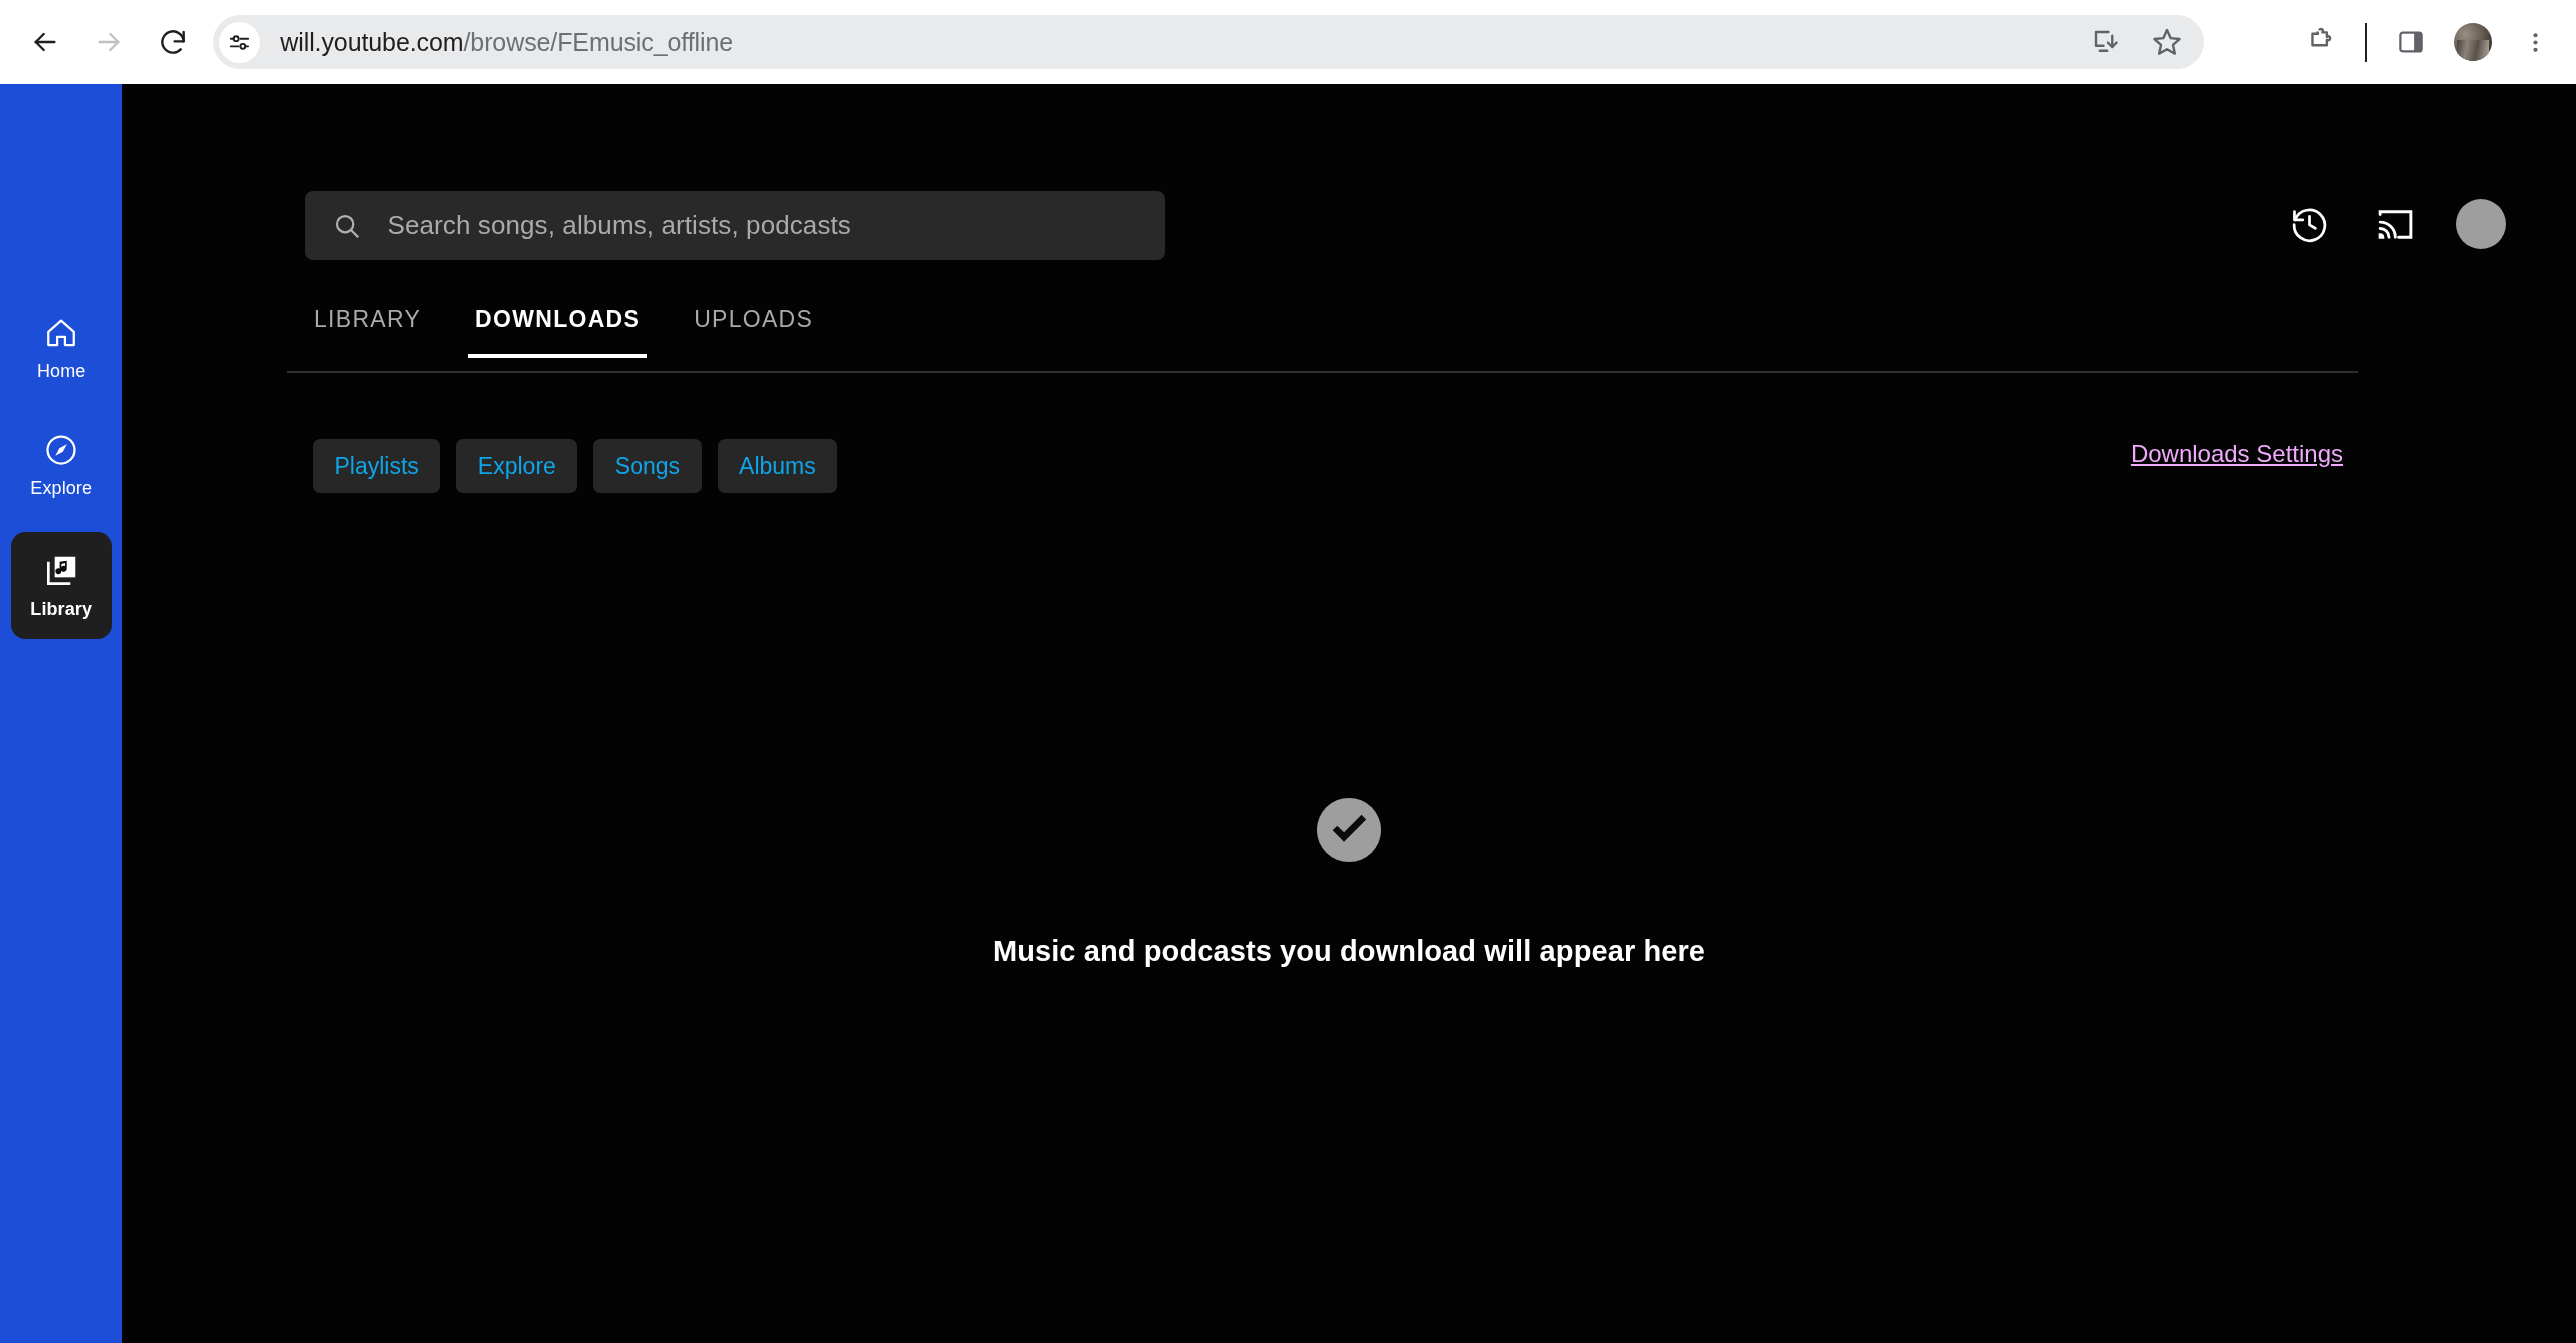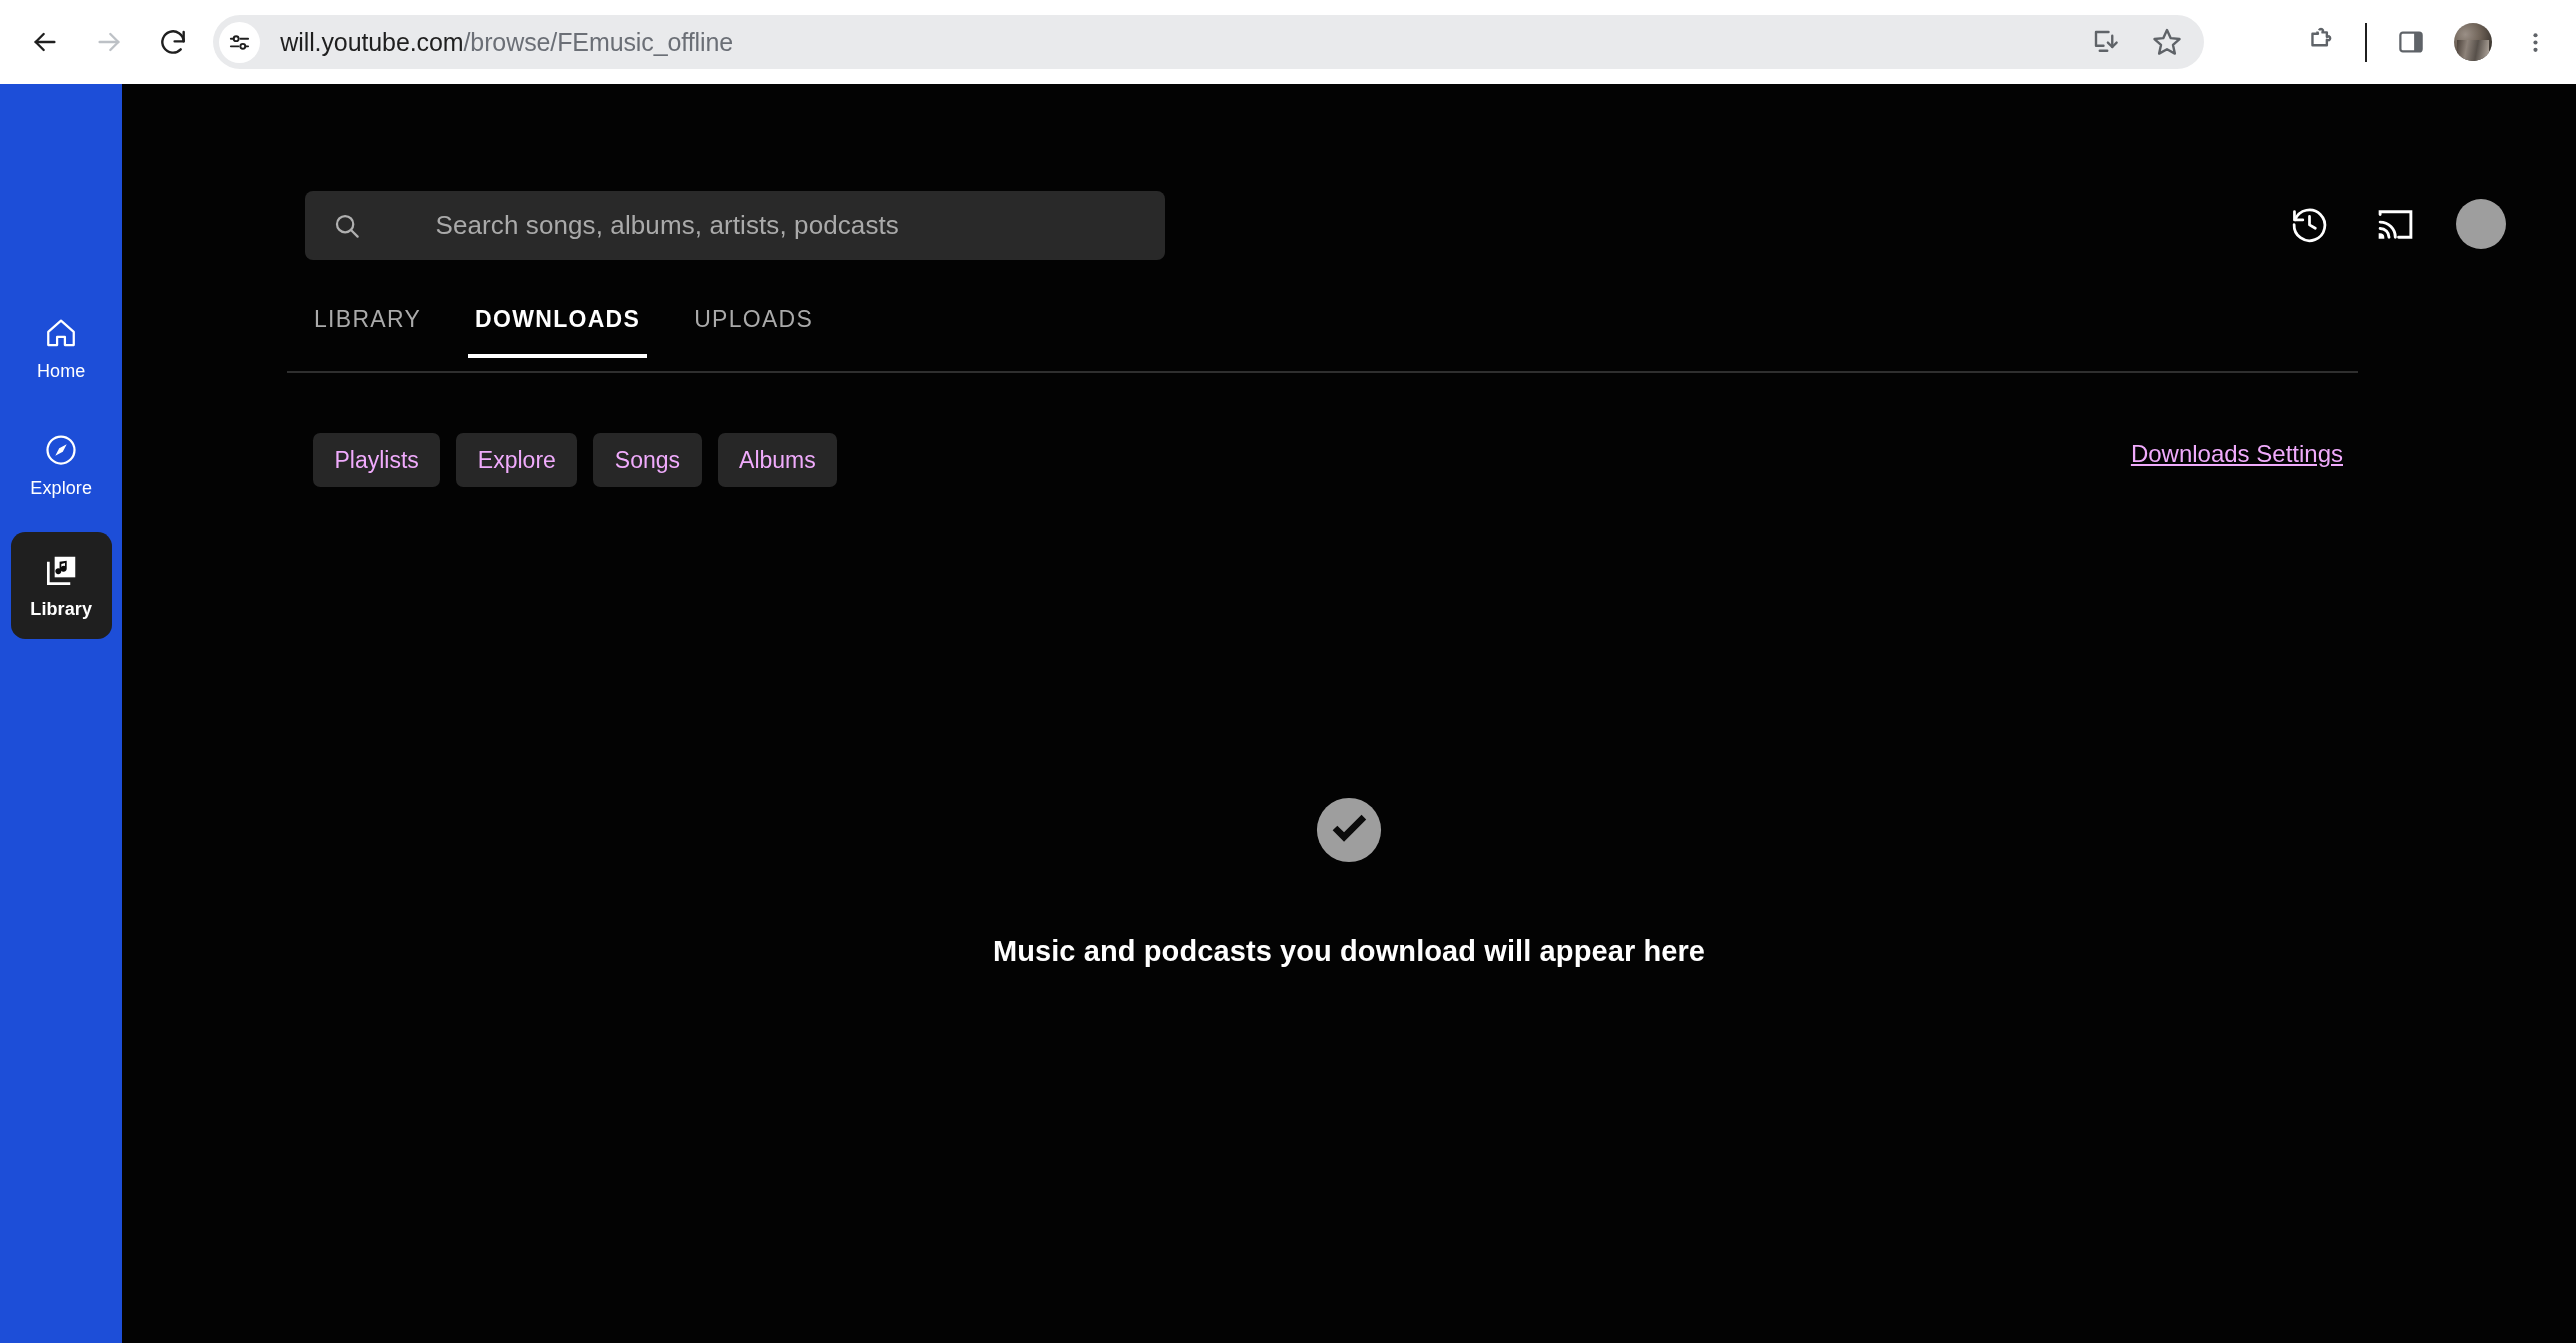--- a/index.html
+++ b/index.html
@@ -121,21 +121,21 @@
   .hamburger-btn span {
     display: block; width: 34px; height: 4.5px; background: #ffffff; border-radius: 0.9px;
   }
 
   
   .search-box {
     position: absolute; left: 305px; top: 107px;
     width: 860px; height: 69px;
     background: #292929;
     border-radius: 8px;
-    display: flex; align-items: center; gap: 48px;
+    display: flex; align-items: center;
   }
   .search-icon-wrap { margin-left: 23px; width: 38px; height: 38px; display:flex; align-items:center; justify-content:center; }
   .search-placeholder {
     margin-left: 21.5px; font-size: 26px; color: #aaaaaa; letter-spacing: 0.1px;
   }
 
   .topbar-right {
     position: absolute; right: 70px; top: 115px;
     display: flex; align-items: center; gap: 36px;
   }
@@ -169,21 +169,21 @@
 
   
   .chips {
     position: absolute; left: 313px; top: 349px;
     display: flex; gap: 16px;
   }
   .chip {
     height: 54px; padding: 0 21.5px;
     background: #272727; border-radius: 7.2px;
     display: flex; align-items: center; justify-content: center;
-    font-size: 23px; color: #f0abfc; white-space: nowrap;
+    font-size: 23px; color: #0ea5e9; white-space: nowrap; margin-top: 6px;
   }
   .downloads-settings {
     position: absolute; right: 233px; top: 356px;
     font-size: 24px; color: #f0abfc; font-weight: normal;
     white-space: nowrap;
   }
 
   
   .empty-state {
     position: absolute; left: 122px; top: 340px;

